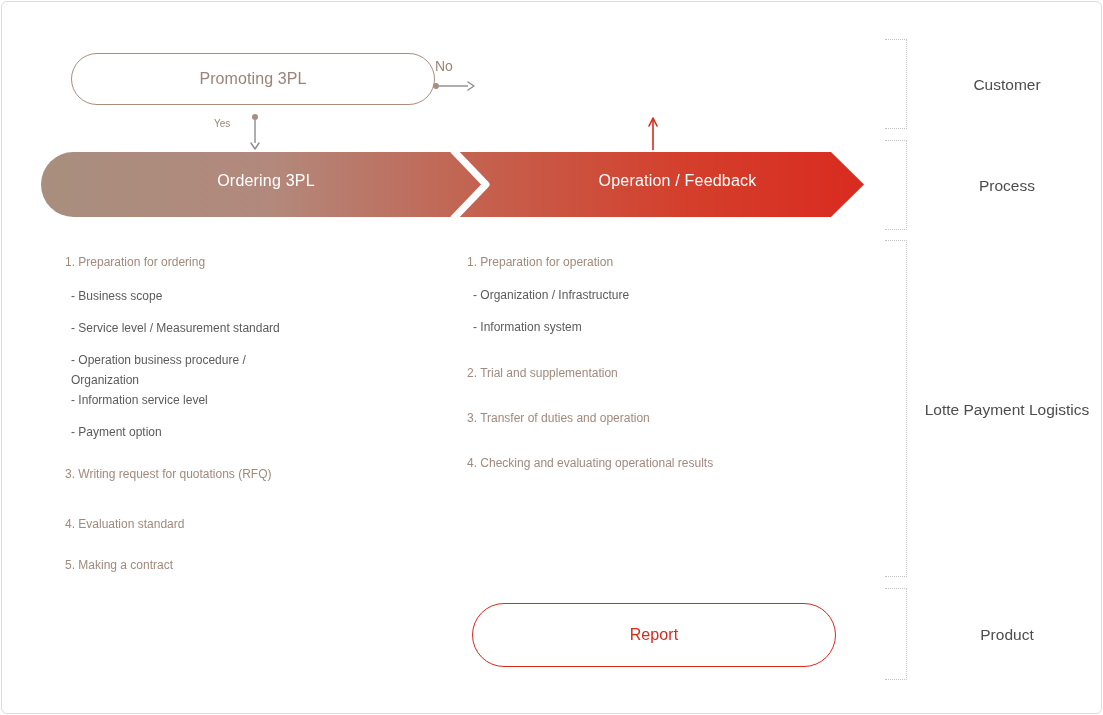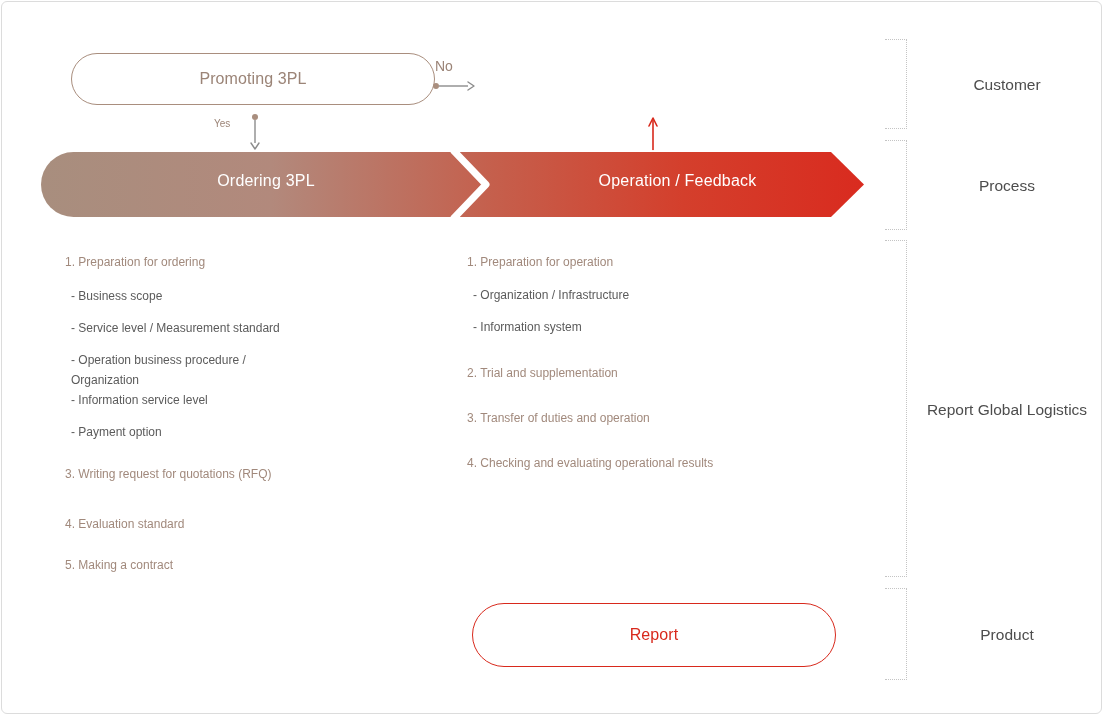--- a/index.html
+++ b/index.html
@@ -206,16 +206,16 @@
     <span>Report</span>
   </div>
 
   <div class="bracket" id="bracket-customer"></div>
   <div class="bracket" id="bracket-process"></div>
   <div class="bracket" id="bracket-lgl"></div>
   <div class="bracket" id="bracket-product"></div>
 
   <div class="row-label" id="label-customer">Customer</div>
   <div class="row-label" id="label-process">Process</div>
-  <div class="row-label" id="label-lgl">Report Global Logistics</div>
+  <div class="row-label" id="label-lgl">Lotte Payment Logistics</div>
   <div class="row-label" id="label-product">Product</div>
 
 </div>
 
 </body></html>

